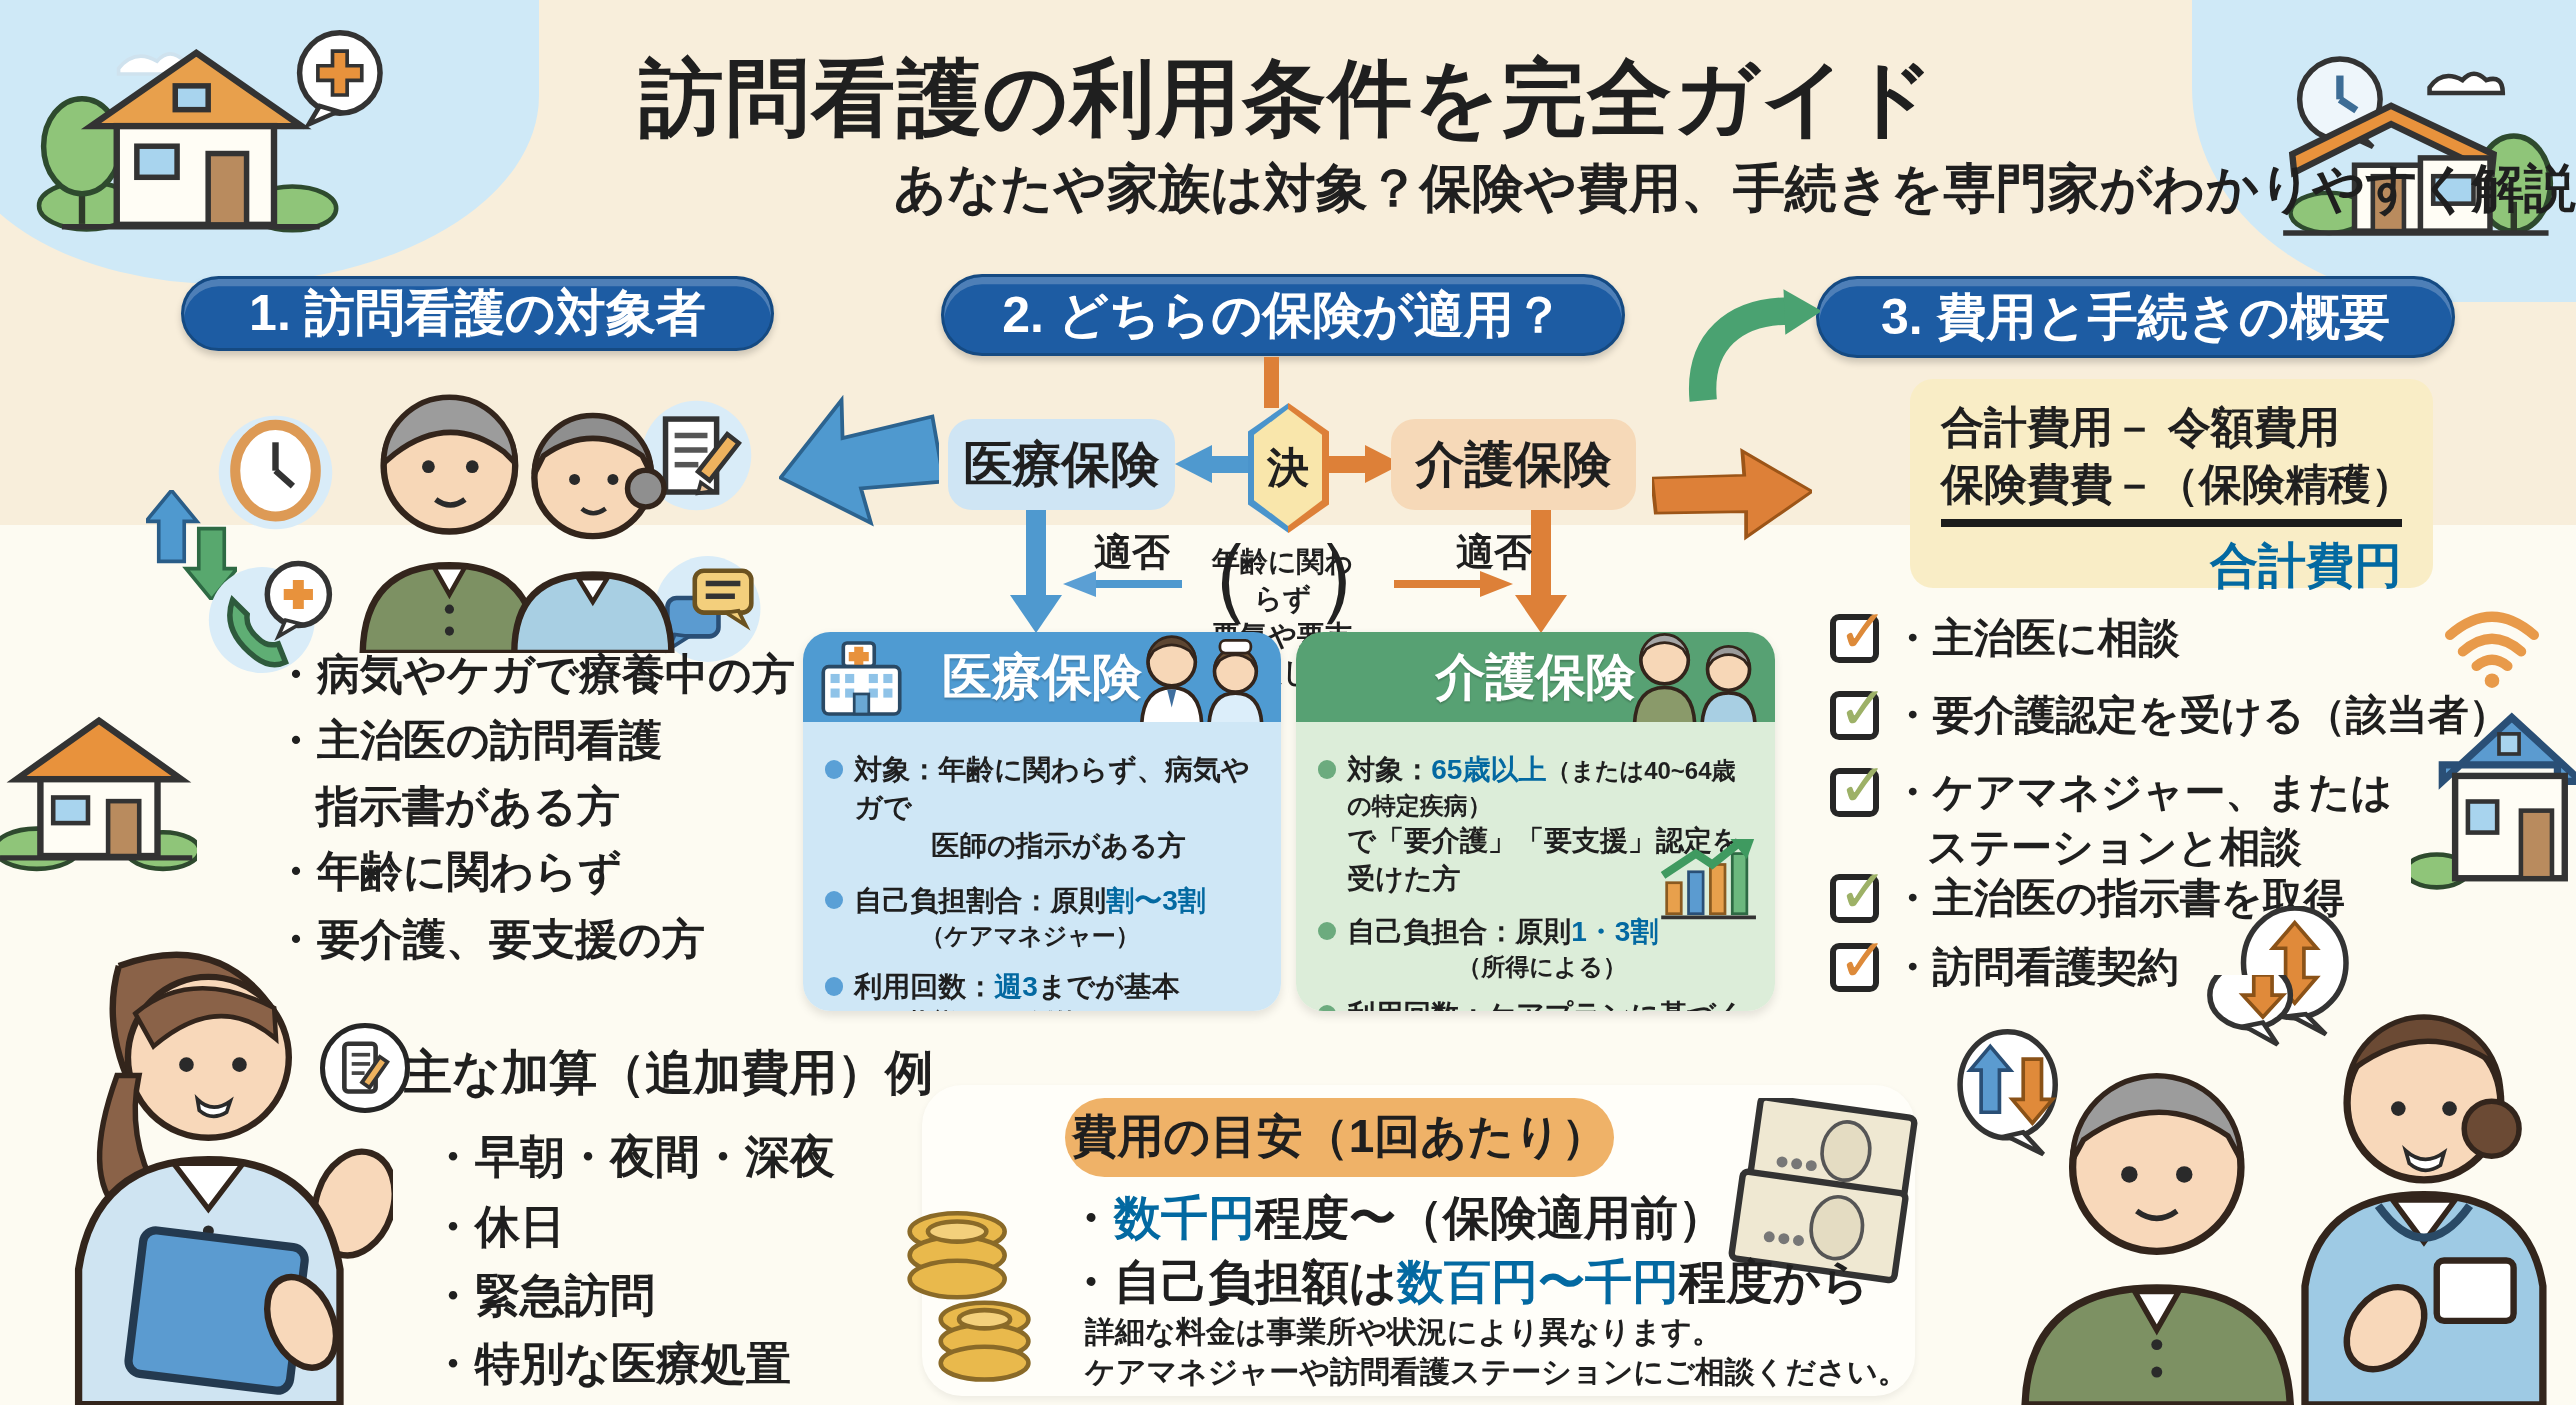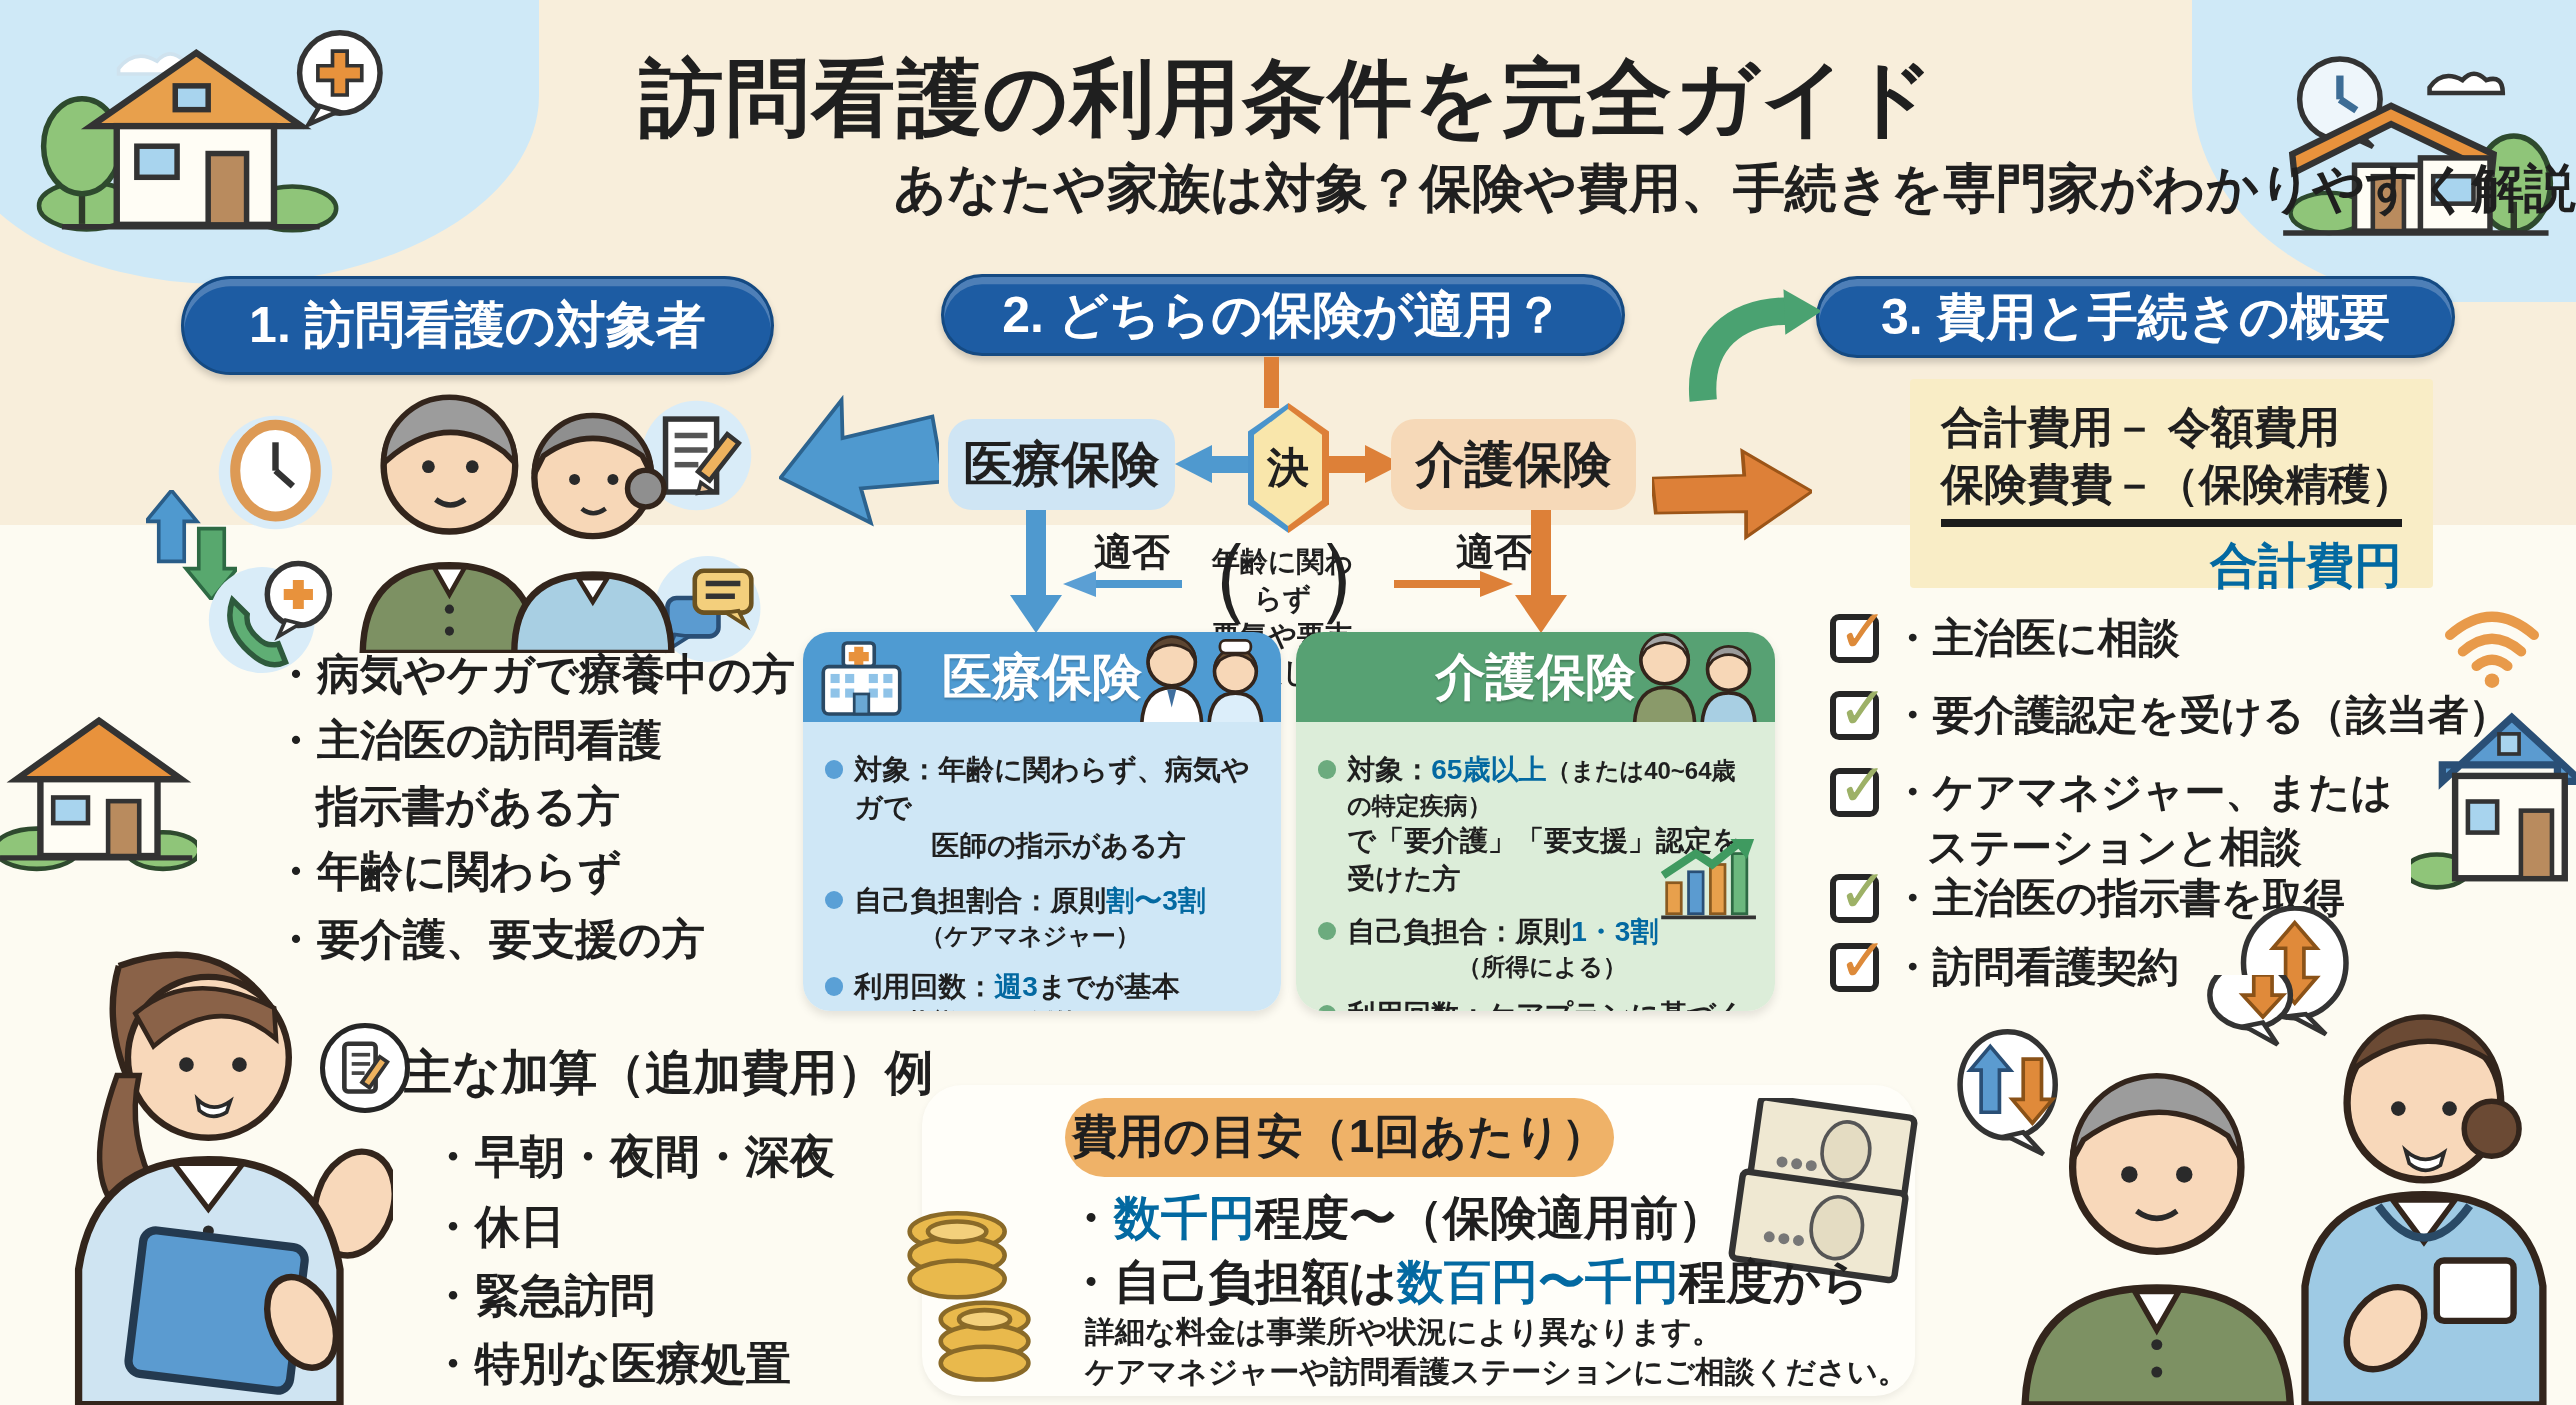--- a/index.html
+++ b/index.html
@@ -10,21 +10,21 @@
 .beige-bottom{left:0;top:962;width:2576px;height:525px;background:#f8eedb;border-top-left-radius:128px 64px;border-top-right-radius:37px 27.4px}
 .beige-right{right:0;top:888;width:823px;height:183px;background:#f8eedb;border-top-left-radius:110px 82px}
 .sky{background:#cfe9f7}
 .sky-tl{left:-46px;top:-64px;width:585px;height:348px;border-radius:0 0 65% 55%}
 .sky-tr{right:-46px;top:-55px;width:430px;height:357px;border-radius:0 0 0 60%}
 
 .title{left:0;top:42px;width:2576px;text-align:center;font-size:84px;font-weight:800;letter-spacing:1.8px}
 .subtitle{left:0;top:154px;width:2576px;text-align:right;font-size:52px;font-weight:800}
 
 .pill{background:#1d5ca3;color:#fff;border-radius:59px;display:flex;align-items:center;justify-content:center;font-weight:800;border:3.7px solid #154a82;box-shadow:inset 0 7.3px 0 rgba(255,255,255,.22),0 4.6px 7.3px rgba(0,0,0,.18)}
-.pill1{left:181px;top:276px;width:593px;height:99px;font-size:50px}
+.pill1{left:181px;top:276px;width:593px;height:75px;font-size:50px}
 .pill2{left:941px;top:274px;width:684px;height:82px;font-size:50px}
 .pill3{left:1816px;top:276px;width:639px;height:82px;font-size:50px}
 
 .s1line{left:274px;width:567px;font-size:43px;font-weight:800;white-space:nowrap}
 .s1indent{left:316px}
 
 .optbox{border-radius:24px;display:flex;align-items:center;justify-content:center;font-weight:800;font-size:49px}
 .opt-med{left:948px;top:419px;width:227px;height:91px;background:#cfe5f4}
 .opt-care{left:1391px;top:419px;width:245px;height:91px;background:#f6d9b8}
 
@@ -40,21 +40,21 @@
 
 .card{position:absolute;border-radius:27.4px;overflow:hidden;box-shadow:0 4.6px 9.1px rgba(0,0,0,.10)}
 .card-h{height:90px;display:flex;align-items:center;justify-content:center;color:#fff;font-weight:800;font-size:50px;position:relative;text-shadow:0 1.8px 1.8px rgba(0,0,0,.2)}
 .card-b{padding:18.3px 18.3px 11px 22px;font-size:28px;font-weight:800;position:relative}
 .row{display:flex;margin-top:11px}
 .dot{width:18.3px;height:18.3px;border-radius:50%;margin:9.1px 11px 0 0;flex:none}
 .bdot{background:#5aa0d6}.gdot{background:#6cab7e}
 .sub{font-size:24px;text-align:center;font-weight:800}
 .hl{color:#0369a1}
 
-.formula{left:1910px;top:379px;width:523px;height:209px;background:#f9edc6;border-radius:4px;padding:20px 31px}
+.formula{left:1910px;top:379px;width:523px;height:209px;background:#f9edc6;border-radius:23px;padding:20px 31px}
 .fl{font-size:43px;font-weight:800;line-height:57px;white-space:nowrap}
 .fdiv{border-bottom:8.2px solid #1c1c1c;margin-top:5.5px}
 .fres{font-size:48px;font-weight:800;text-align:right;margin-top:7.3px}
 
 .clrow{position:absolute;display:flex;align-items:center}
 .cb{width:49px;height:49px;border:6.4px solid #262626;border-radius:9.1px;background:#fff;position:relative;flex:none;margin-right:12.8px}
 .cb::after{content:"✓";position:absolute;left:1.8px;top:-24px;font-size:60px;font-weight:800}
 .cb-o::after{color:#dd8a3a}.cb-g::after{color:#9db167}
 .cltext{font-size:41px;font-weight:700;white-space:nowrap}
 

